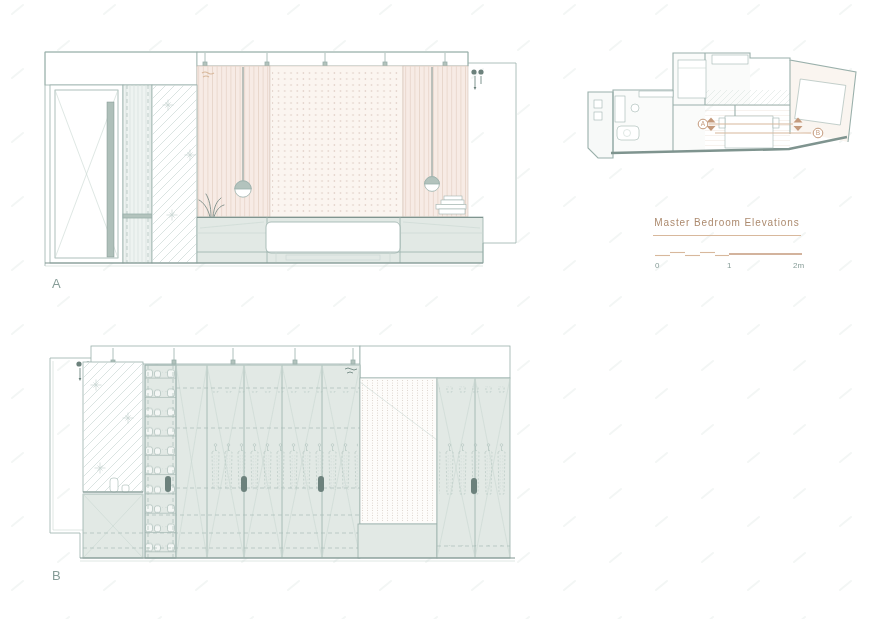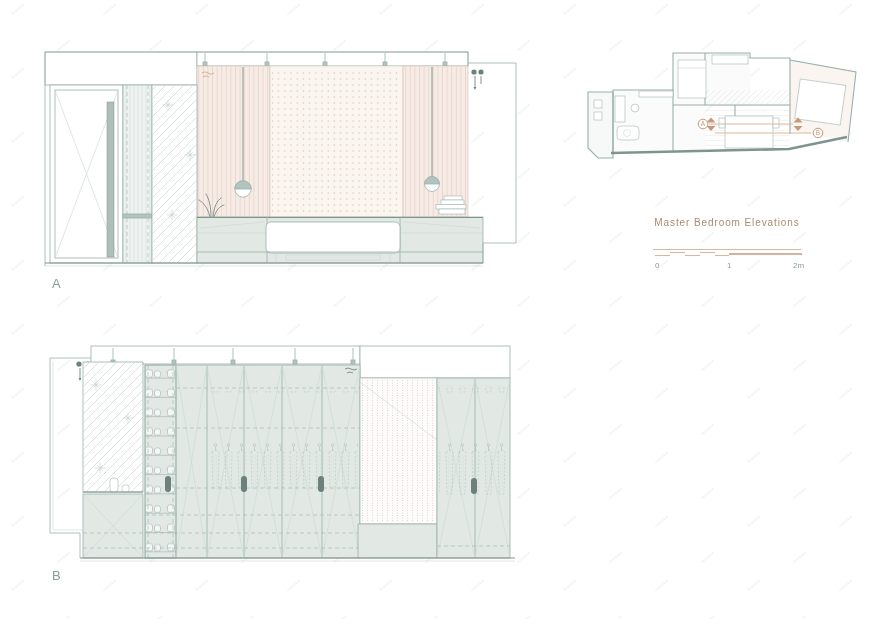--- a/index.html
+++ b/index.html
@@ -28,21 +28,21 @@
   .spark{stroke:var(--line_faint);fill:none;stroke-width:.7;}
   .wm   {stroke:var(--watermark);fill:none;stroke-width:2;stroke-linecap:round;}
   .planw{stroke:var(--line);fill:none;stroke-width:1.1;}
   .planthick{stroke:var(--line_dark);fill:none;stroke-width:2.6;}
   
   .elev-label{
     position:absolute;color:var(--label_text);font-size:13px;letter-spacing:1px;
   }
   .title-block{
     position:absolute;left:653px;top:217px;width:148px;
-    border-bottom:1px solid var(--tan_light);padding-bottom:21px;text-align:center;
+    border-bottom:1px solid var(--tan_light);padding-bottom:7px;text-align:center;
   }
   .title-text{
     color:var(--title_text);font-size:10px;letter-spacing:.9px;white-space:nowrap;
   }
   .scale-num{
     fill:var(--label_text);font-size:8px;font-family:"Liberation Sans",sans-serif;
   }
   .plan-letter{
     fill:var(--tan);font-size:6.5px;font-family:"Liberation Sans",sans-serif;text-anchor:middle;
   }

